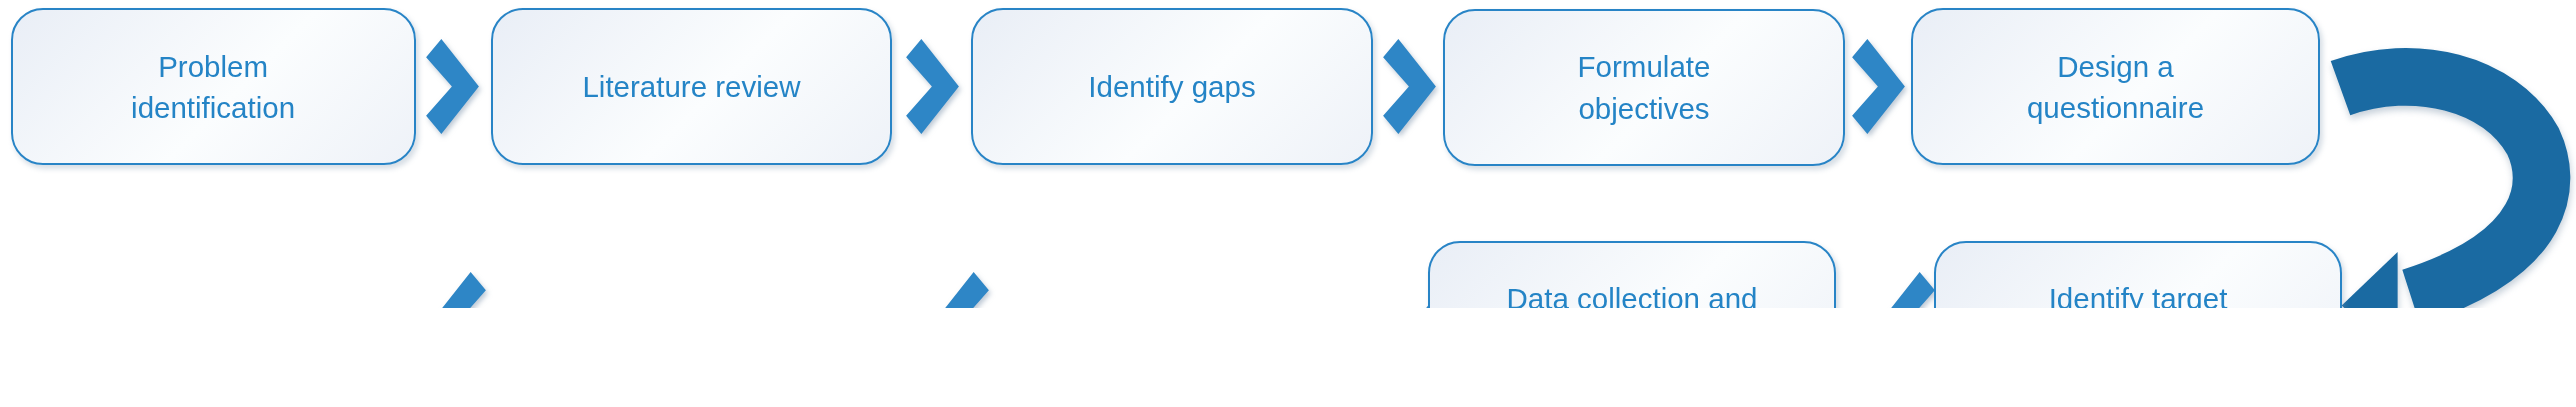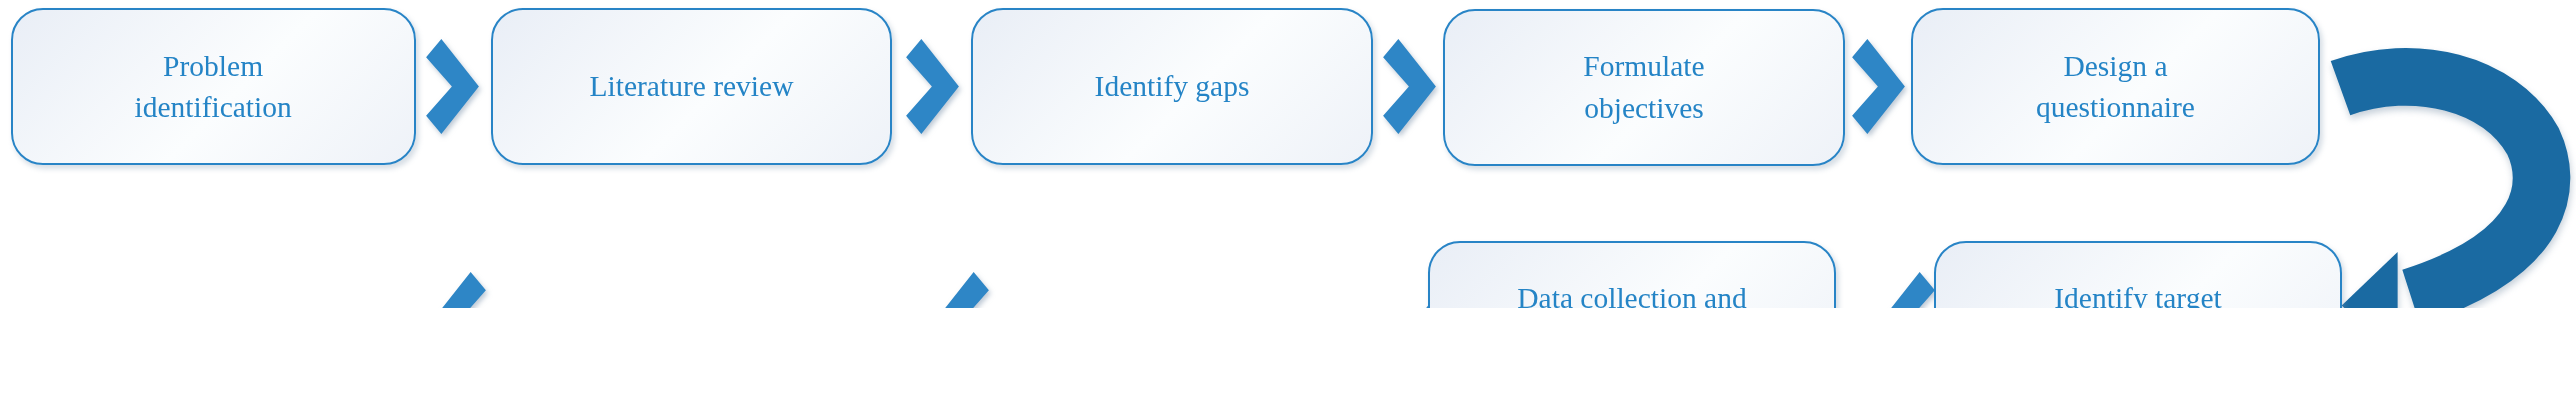--- a/index.html
+++ b/index.html
@@ -1,20 +1,20 @@
 <!DOCTYPE html>
 <html style="--box-border: #2884C6; --box-text: #2484C6; --chevron: #2E86C6; --curved-arrow: #1A6AA2; --box-fill-start: #E9EEF6; --box-fill-mid: #FBFDFE; --box-fill-end: #EEF2F8;font-size:9.4px"><head>
 <meta charset="utf-8">
 <style>
   html,body{margin:0;padding:0;background:#ffffff;}
   .canvas{
     position:relative;
     width:2576px;height:308px;
     background:#ffffff;
-    font-family:Liberation Serif, serif;
+    font-family:Liberation Sans, sans-serif;
     overflow:hidden;
   }
   .step{
     position:absolute;
     box-sizing:border-box;
     border:2.9px solid var(--box-border,#2884C6);
     border-radius:32px;
     background:linear-gradient(135deg,
       var(--box-fill-start,#E9EEF6) 0%,
       var(--box-fill-mid,#FBFDFE) 55%,

